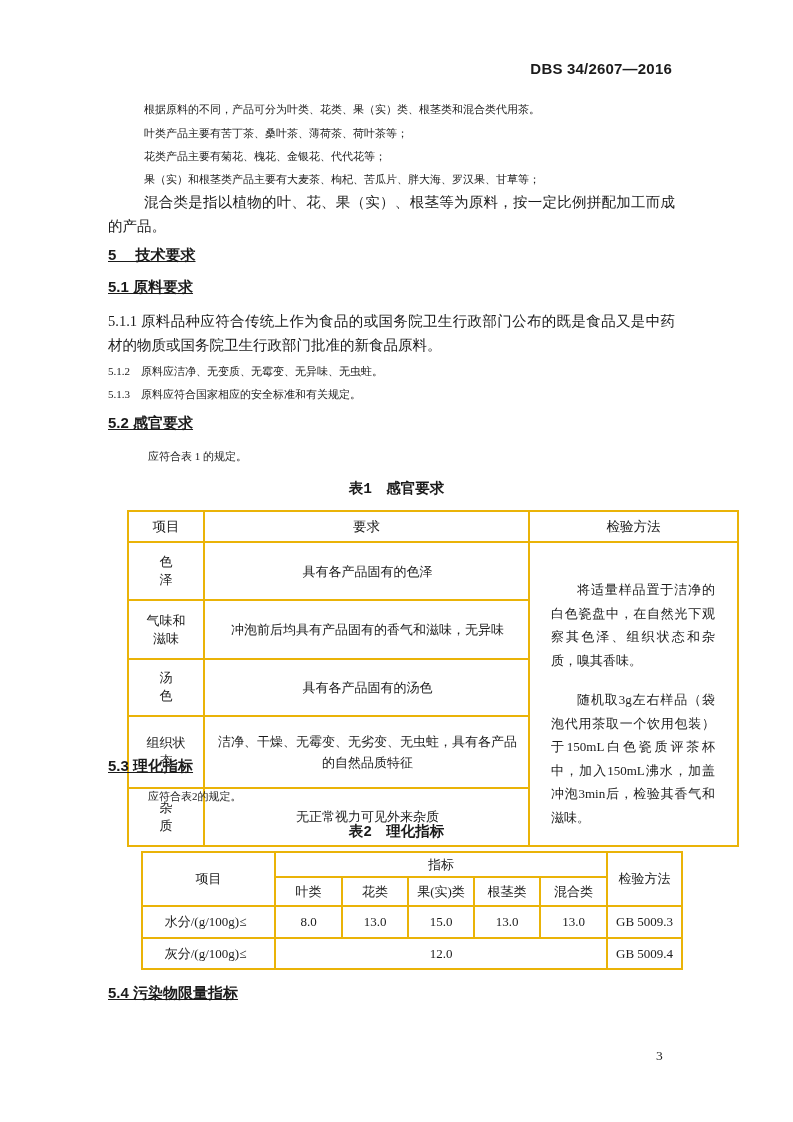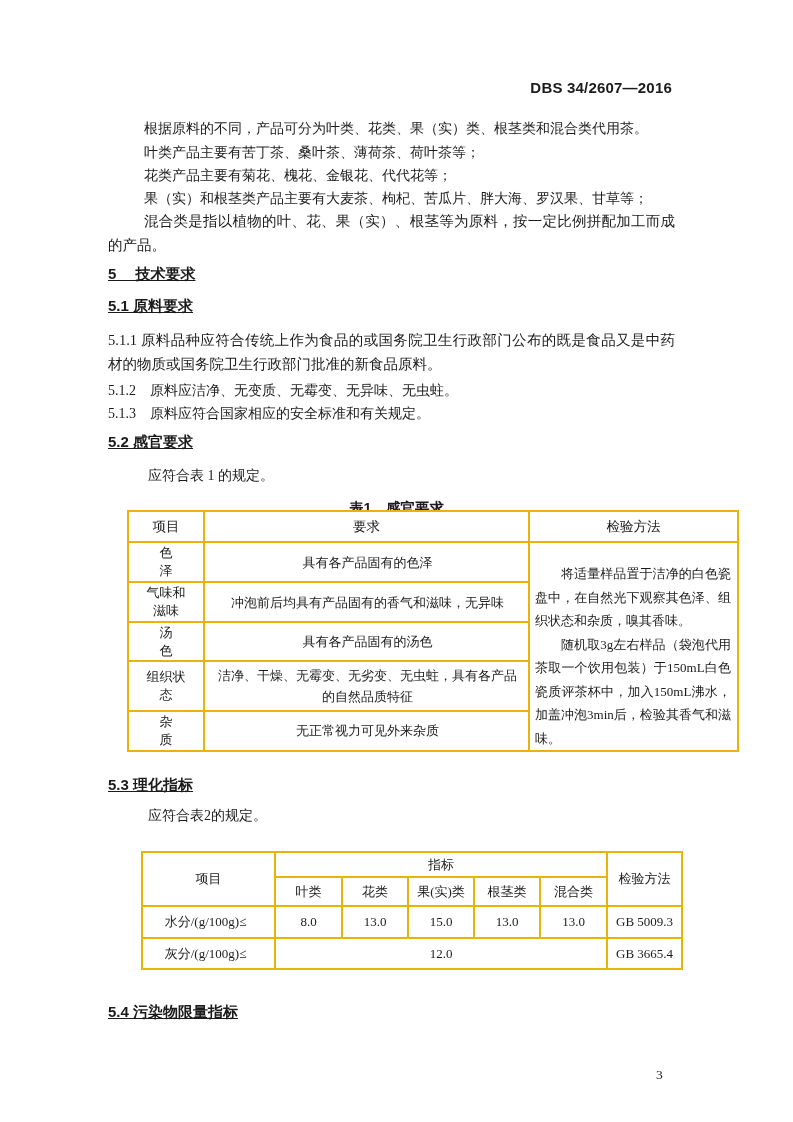--- a/index.html
+++ b/index.html
@@ -2,55 +2,55 @@
 <html lang="zh"><head>
 <meta charset="utf-8">
 <style>
   * { margin:0; padding:0; box-sizing:border-box; }
   html,body { background:#ffffff; }
   .page {
     position:relative; width:793px; height:1122px; margin:0 auto;
     background:#ffffff; color:#1b1b1b; overflow:hidden;
     font-family:"Liberation Serif","DejaVu Serif",serif;
   }
-  .abs { position:absolute;margin-top:19px; }
+  .abs { position:absolute; }
   .doc-number {
     top:60px; left:0; width:672px; text-align:right;
     font-family:"Liberation Sans","DejaVu Sans",sans-serif;
     font-weight:bold; font-size:15px; line-height:17px; letter-spacing:0.2px;
   }
   .line {
-    left:108px; width:567px; font-size:14px; line-height:17px;
+    left:108px; width:567px; font-size:11px; line-height:17px;
     text-align:justify; text-justify:inter-ideograph; white-space:pre-wrap;
   }
   .para {
     left:108px; width:567px; font-size:14.5px; line-height:23.5px;
     text-align:justify; text-justify:inter-ideograph; white-space:pre-wrap;
   }
   .indent { text-indent:36px; }
   .heading {
     left:108px; width:567px;
     font-family:"Liberation Sans","DejaVu Sans",sans-serif;
     font-weight:bold; font-size:15px; line-height:17px; white-space:pre-wrap;text-decoration:underline;
   }
   .caption {
     left:0; width:793px; text-align:center;
-    font-family:Liberation Sans, sans-serif;
+    font-family:Liberation Mono, monospace;
     font-weight:bold; font-size:14.5px; line-height:17px; white-space:pre-wrap;
   }
   table { position:absolute; border-collapse:collapse; table-layout:fixed; background:#fff; }
   td, th { border:2px solid #eab308; font-weight:normal; font-size:13px; vertical-align:middle; }
   .t1 { left:127px; top:510px; width:610px; }
   .t1 .c-item { text-align:center; padding:0 16px; }
   .t1 .c-req  { text-align:center; padding:2px 8px 2px 10px; line-height:21px; }
   .t1 th { text-align:center; font-size:13.5px; }
   .method-cell { vertical-align:top; padding:19px 6px 0 5px; }
   .method-cell p {
     font-size:13px; line-height:23.5px; text-align:justify;
-    text-justify:inter-ideograph; text-indent:26px; margin:0;
+    text-justify:inter-ideograph; text-indent:26px; margin:16px;
   }
   .t2 { left:141px; top:851px; width:540px; }
   .t2 th, .t2 td { text-align:center; }
   .item-flex {
     display:flex; justify-content:center; align-items:center;
     padding:0 14px 0 8px; font-size:13px;
   }
   .gb { font-size:13px; }
   .page-number { left:656px; top:1048px; width:20px; font-size:13.5px; line-height:15px; }
 </style>
@@ -112,20 +112,21 @@
     </tr>
     <tr style="height:39px">
       <td class="c-item">杂　　质</td>
       <td class="c-req">无正常视力可见外来杂质</td>
     </tr>
   </tbody>
     </table>
 
   <div class="abs heading" style="top:757px">5.3 理化指标</div>
   <div class="abs line" style="top:788px;text-indent:40px">应符合表2的规定。</div>
+  <div class="abs caption" style="top:824px">表2　理化指标</div>
 
   <table class="t2">
     <colgroup>
       <col style="width:133px">
         <col style="width:67px">
         <col style="width:66px">
       <col style="width:66px">
         <col style="width:66px">
         <col style="width:67px">
         <col style="width:75px">
@@ -158,21 +159,21 @@
       <td class="gb">GB 5009.3</td>
     </tr>
     <tr style="height:31px">
       <td>
         <div class="item-flex">
           <span>灰分/(g/100g)</span>
           <span>≤</span>
         </div>
       </td>
       <td colspan="5">12.0</td>
-      <td class="gb">GB 3665.4</td>
+      <td class="gb">GB 5009.4</td>
     </tr>
   </tbody>
     </table>
 
   <div class="abs heading" style="top:984px">5.4 污染物限量指标</div>
 
   <div class="abs page-number">3</div>
 
 </div>
 

